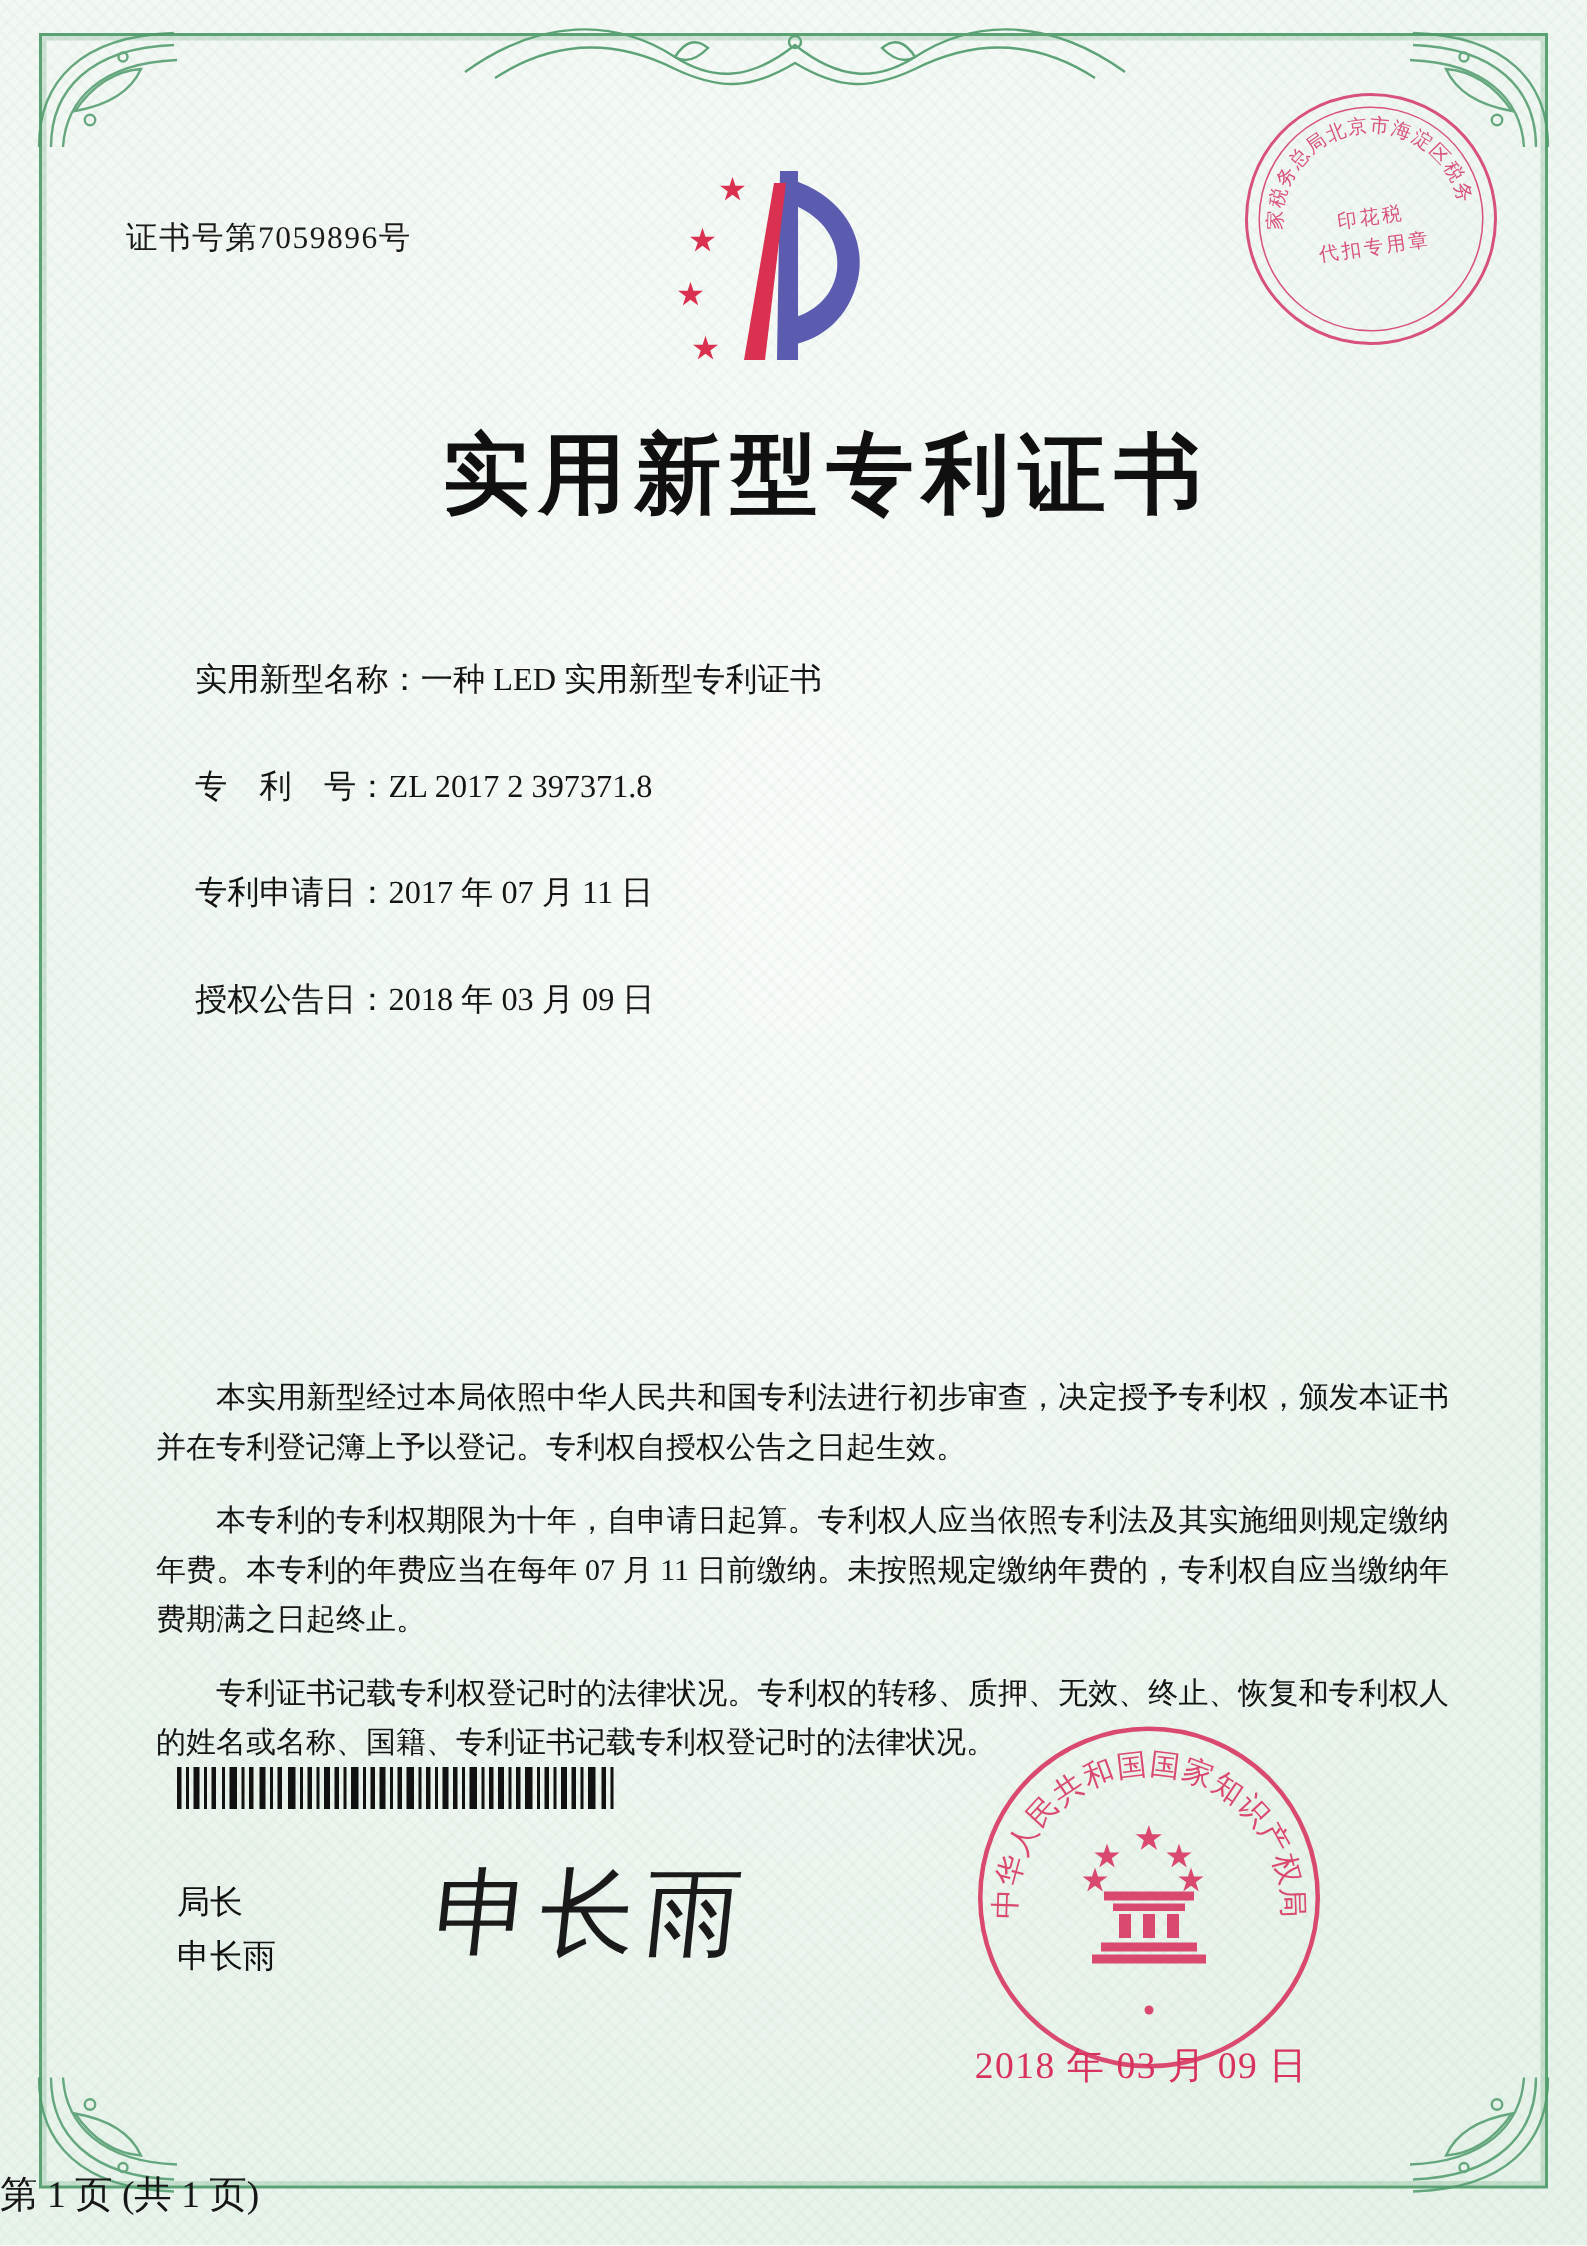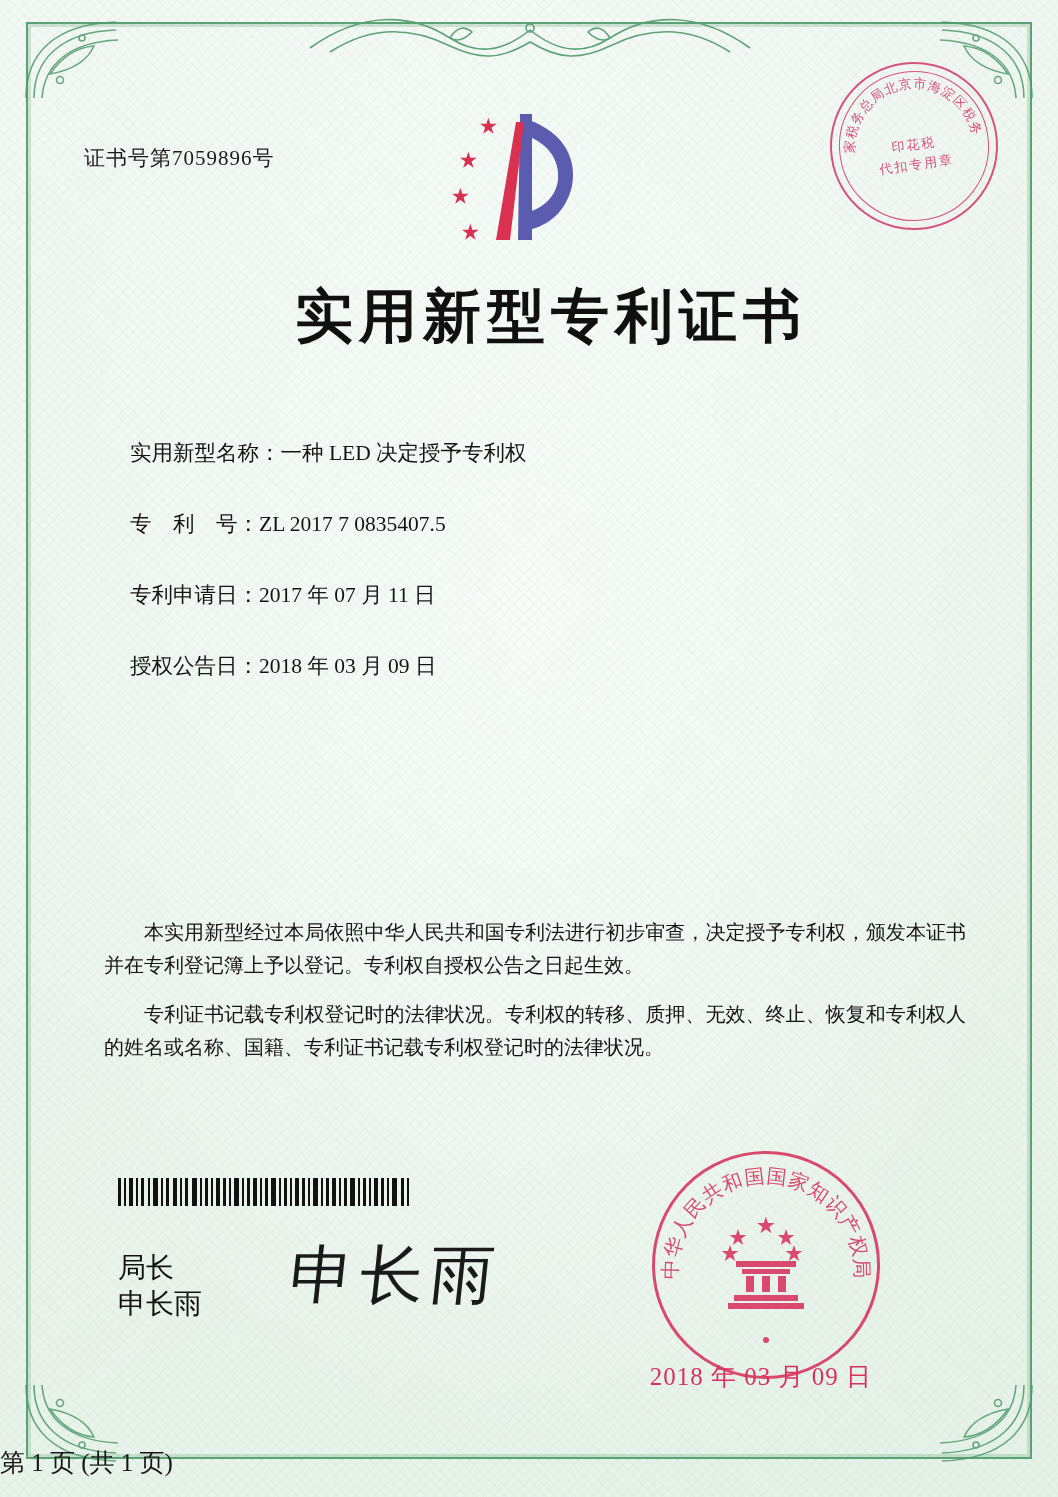--- a/index.html
+++ b/index.html
@@ -151,21 +151,21 @@
 
   .barcode {
     position: absolute;
     left: 118px; top: 1178px;
     width: 292px; height: 28px;
   }
 
   .sign-label {
     position: absolute;
     left: 118px; top: 1250px;
-    font-size: 28px;
+    font-size: 22px;
     line-height: 36px;
     color: #111;
   }
   .signature {
     position: absolute;
     left: 290px; top: 1232px;
     font-size: 64px;
     color: #1a1a1a;
     font-family: "Liberation Serif", serif;
     transform: skewX(-6deg);
@@ -286,35 +286,36 @@
       </text>
     </svg>
     <div class="ct ct1">印花税</div>
     <div class="ct ct2">代扣专用章</div>
   </div>
 
   <div class="title">实用新型专利证书</div>
 
   <div class="fields">
     <div class="field">
-      <span class="lbl">实用新型名称：</span><span class="val">一种 LED 决定授予专利权</span>
+      <span class="lbl">实用新型名称：</span><span class="val">一种 LED 实用新型专利证书</span>
     </div>
     <div class="field">
-      <span class="lbl">专　利　号：</span><span class="val">ZL 2017 7 0835407.5</span>
+      <span class="lbl">专　利　号：</span><span class="val">ZL 2017 2 397371.8</span>
     </div>
     <div class="field">
       <span class="lbl">专利申请日：</span><span class="val">2017 年 07 月 11 日</span>
     </div>
     <div class="field">
       <span class="lbl">授权公告日：</span><span class="val">2018 年 03 月 09 日</span>
     </div>
   </div>
 
   <div class="body-text">
     <p>本实用新型经过本局依照中华人民共和国专利法进行初步审查，决定授予专利权，颁发本证书并在专利登记簿上予以登记。专利权自授权公告之日起生效。</p>
+    <p>本专利的专利权期限为十年，自申请日起算。专利权人应当依照专利法及其实施细则规定缴纳年费。本专利的年费应当在每年 07 月 11 日前缴纳。未按照规定缴纳年费的，专利权自应当缴纳年费期满之日起终止。</p>
     <p>专利证书记载专利权登记时的法律状况。专利权的转移、质押、无效、终止、恢复和专利权人的姓名或名称、国籍、专利证书记载专利权登记时的法律状况。</p>
   </div>
 
   <svg class="barcode" viewBox="0 0 292 28" preserveAspectRatio="none">
     <g fill="#111">
       <rect x="0" y="0" width="3" height="28"></rect>
         <rect x="6" y="0" width="2" height="28"></rect>
       <rect x="11" y="0" width="4" height="28"></rect>
         <rect x="18" y="0" width="2" height="28"></rect>
       <rect x="23" y="0" width="3" height="28"></rect>

